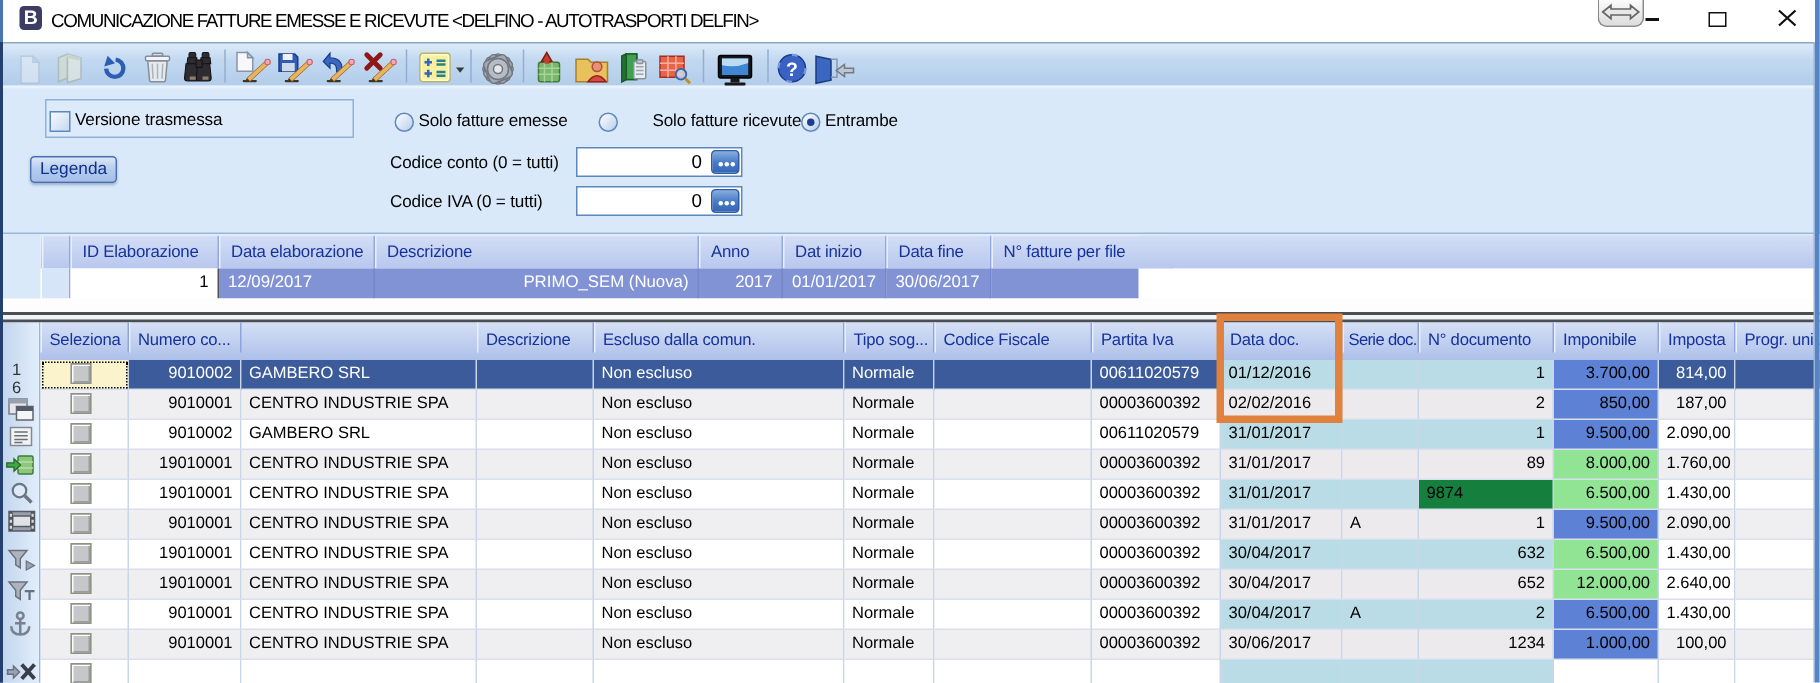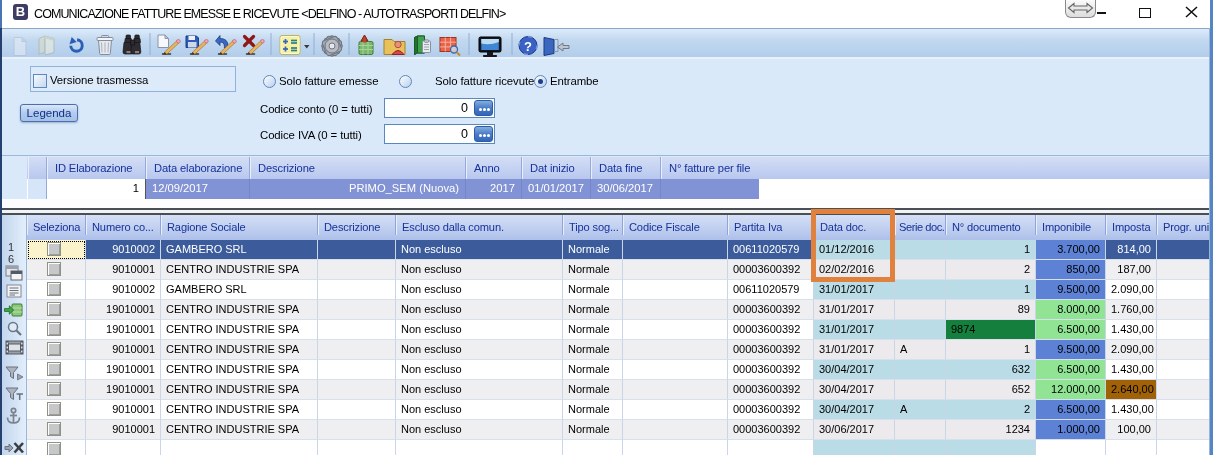--- a/index.html
+++ b/index.html
@@ -291,21 +291,20 @@
       <div id="midresthead"></div>
       <div id="midrestrow"></div>
     </div>
   <div id="wstrip"></div>
     <div id="groove"></div>
   <div id="main">
       <div id="msidebar"></div>
       <div id="mhead">
         <div class="h" style="left:0px;width:59px;">Seleziona</div>
         <div class="h" style="left:59px;width:75px;">Numero co...</div>
-        <div class="h" style="left:134px;width:157px;">Ragione Sociale</div>
         <div class="h" style="left:291px;width:78px;">Descrizione</div>
         <div class="h" style="left:369px;width:167px;">Escluso dalla comun.</div>
         <div class="h" style="left:536px;width:60px;">Tipo sog...</div>
         <div class="h" style="left:596px;width:105px;">Codice Fiscale</div>
         <div class="h" style="left:701px;width:86px;">Partita Iva</div>
         <div class="h" style="left:787px;width:81px;">Data doc.</div>
         <div class="h" style="left:868px;width:51px;padding-left:3px;letter-spacing:-0.45px;">Serie doc.</div>
         <div class="h" style="left:919px;width:90px;">N° documento</div>
         <div class="h" style="left:1009px;width:70px;">Imponibile</div>
         <div class="h" style="left:1079px;width:51px;">Imposta</div>
@@ -445,21 +444,21 @@
         <div class="c" style="left:134px;width:157px;background:#efeef1;color:#000;">CENTRO INDUSTRIE SPA</div>
         <div class="c" style="left:291px;width:78px;background:#efeef1;color:#000;"></div>
         <div class="c" style="left:369px;width:167px;background:#efeef1;color:#000;">Non escluso</div>
         <div class="c" style="left:536px;width:60px;background:#efeef1;color:#000;">Normale</div>
         <div class="c" style="left:596px;width:105px;background:#efeef1;color:#000;"></div>
         <div class="c" style="left:701px;width:86px;background:#efeef1;color:#000;">00003600392</div>
         <div class="c" style="left:787px;width:81px;background:#eceaed;color:#000;">30/04/2017</div>
         <div class="c" style="left:868px;width:51px;background:#eceaed;color:#000;"></div>
         <div class="c" style="left:919px;width:90px;background:#eceaed;color:#000;text-align:right;">652</div>
         <div class="c" style="left:1009px;width:70px;background:#90e494;color:#000;text-align:right;">12.000,00</div>
-        <div class="c" style="left:1079px;width:51px;background:#a16207;color:#000;text-align:right;">2.640,00</div>
+        <div class="c" style="left:1079px;width:51px;background:#ffffff;color:#000;text-align:right;">2.640,00</div>
         <div class="c" style="left:1130px;width:57px;background:#efeef1;color:#000;"></div>
       </div>
       <div class="row" style="top:185px;">
         <div class="c" style="left:0px;width:59px;background:#ffffff;">
           <div class="chk"></div>
         </div>
         <div class="c" style="left:59px;width:75px;background:#ffffff;color:#000;text-align:right;">9010001</div>
         <div class="c" style="left:134px;width:157px;background:#ffffff;color:#000;">CENTRO INDUSTRIE SPA</div>
         <div class="c" style="left:291px;width:78px;background:#ffffff;color:#000;"></div>
         <div class="c" style="left:369px;width:167px;background:#ffffff;color:#000;">Non escluso</div>

